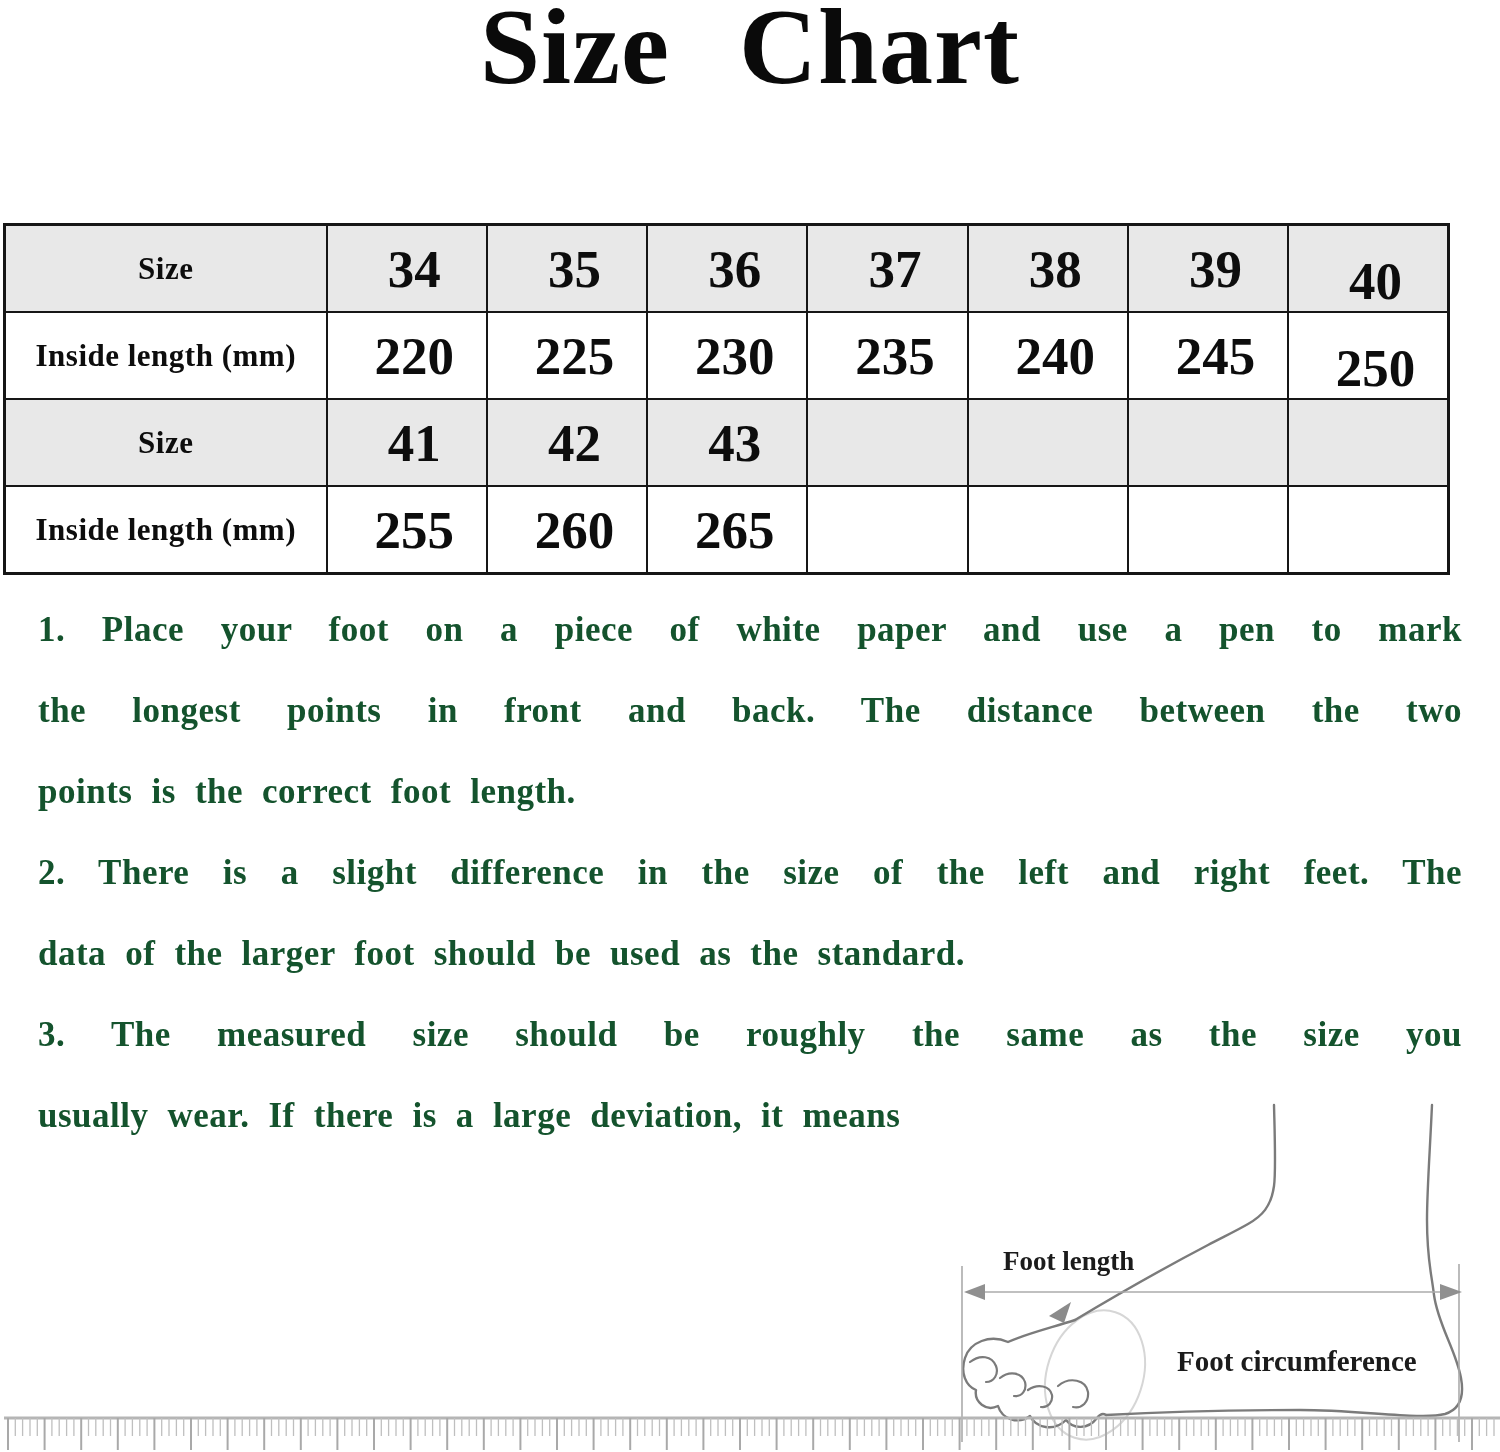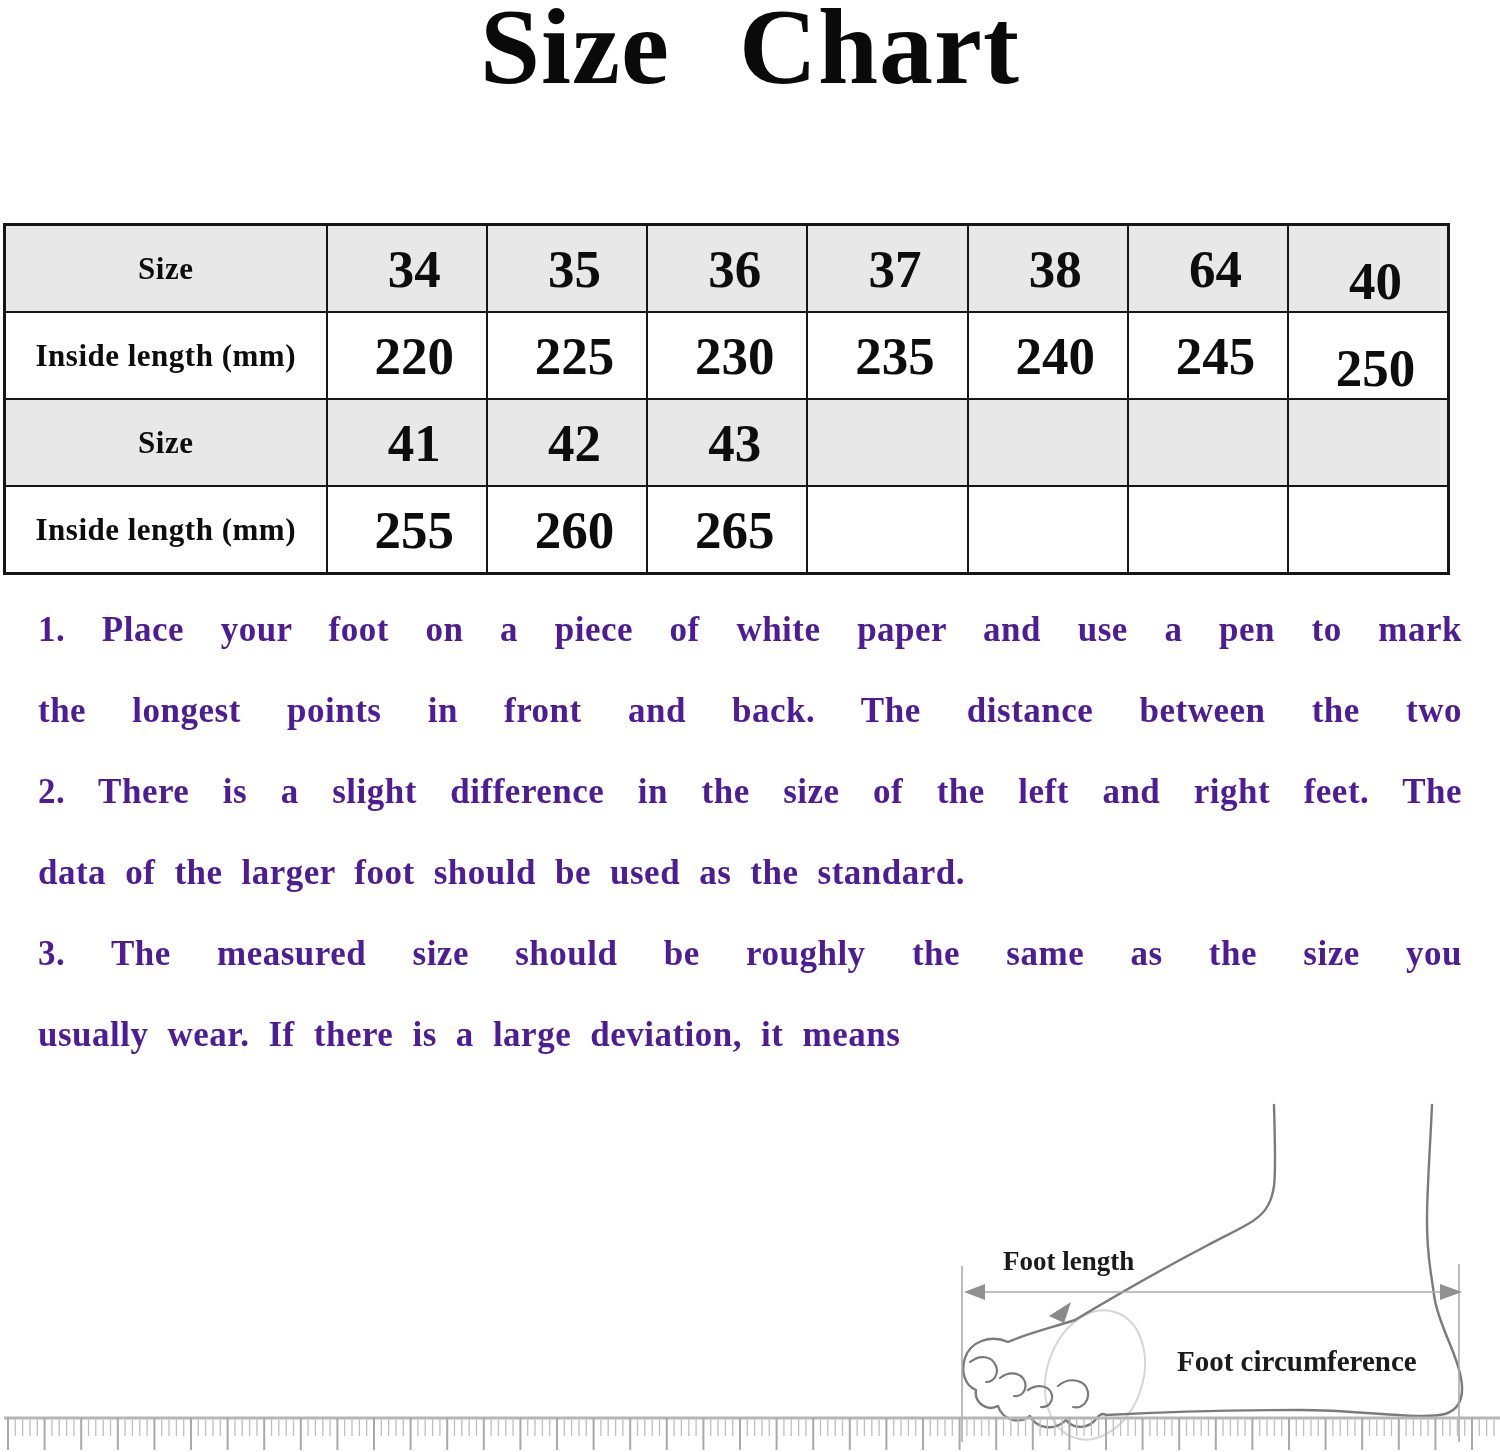--- a/index.html
+++ b/index.html
@@ -26,21 +26,21 @@
   }
   .size-table tr.gray td{background:#e8e8e8;}
   .size-table td.lbl{font-weight:bold;font-size:31px;letter-spacing:0.5px;}
   .size-table td.num{font-weight:bold;font-size:53px;padding-left:15px;}
   .size-table col.c0{width:322px;}
   .drop{display:inline-block;transform:translateY(12px);}
   
   .instructions{
     position:absolute;left:38px;top:589px;width:1424px;
     font-size:35px;font-weight:bold;letter-spacing:0.5px;word-spacing:0.28em;
-    color:#4c1d95;
+    color:#14532d;
   }
   .instructions .line{line-height:81px;white-space:nowrap;}
   .instructions .line.just{
     white-space:normal;text-align:justify;text-align-last:justify;text-justify:inter-word;
   }
   
   .foot-diagram{position:absolute;left:940px;top:1090px;}
   .ruler{position:absolute;left:0;top:1412px;}
   svg text{font-family:"Liberation Serif","DejaVu Serif",serif;}
 </style>
@@ -63,21 +63,21 @@
         <col>
     </colgroup>
     <tbody>
       <tr class="gray">
         <td class="lbl">Size</td>
         <td class="num">34</td>
         <td class="num">35</td>
         <td class="num">36</td>
         <td class="num">37</td>
         <td class="num">38</td>
-        <td class="num">64</td>
+        <td class="num">39</td>
         <td class="num"><span class="drop">40</span></td>
       </tr>
       <tr>
         <td class="lbl">Inside length (mm)</td>
         <td class="num">220</td>
         <td class="num">225</td>
         <td class="num">230</td>
         <td class="num">235</td>
         <td class="num">240</td>
         <td class="num">245</td>
@@ -102,20 +102,21 @@
         <td class="num"></td>
         <td class="num"></td>
         <td class="num"></td>
       </tr>
     </tbody>
   </table>
 
   <div class="instructions">
     <div class="line just">1. Place your foot on a piece of white paper and use a pen to mark</div>
     <div class="line just">the longest points in front and back. The distance between the two</div>
+    <div class="line">points is the correct foot length.</div>
     <div class="line just">2. There is a slight difference in the size of the left and right feet. The</div>
     <div class="line">data of the larger foot should be used as the standard.</div>
     <div class="line just">3. The measured size should be roughly the same as the size you</div>
     <div class="line">usually wear. If there is a large deviation, it means</div>
   </div>
 
   <svg class="foot-diagram" width="560" height="362" viewBox="0 0 560 362">
 
     <ellipse cx="155" cy="285" rx="48" ry="66" transform="rotate(18 155 285)" fill="none" stroke="#d6d6d6" stroke-width="2"></ellipse>
 

